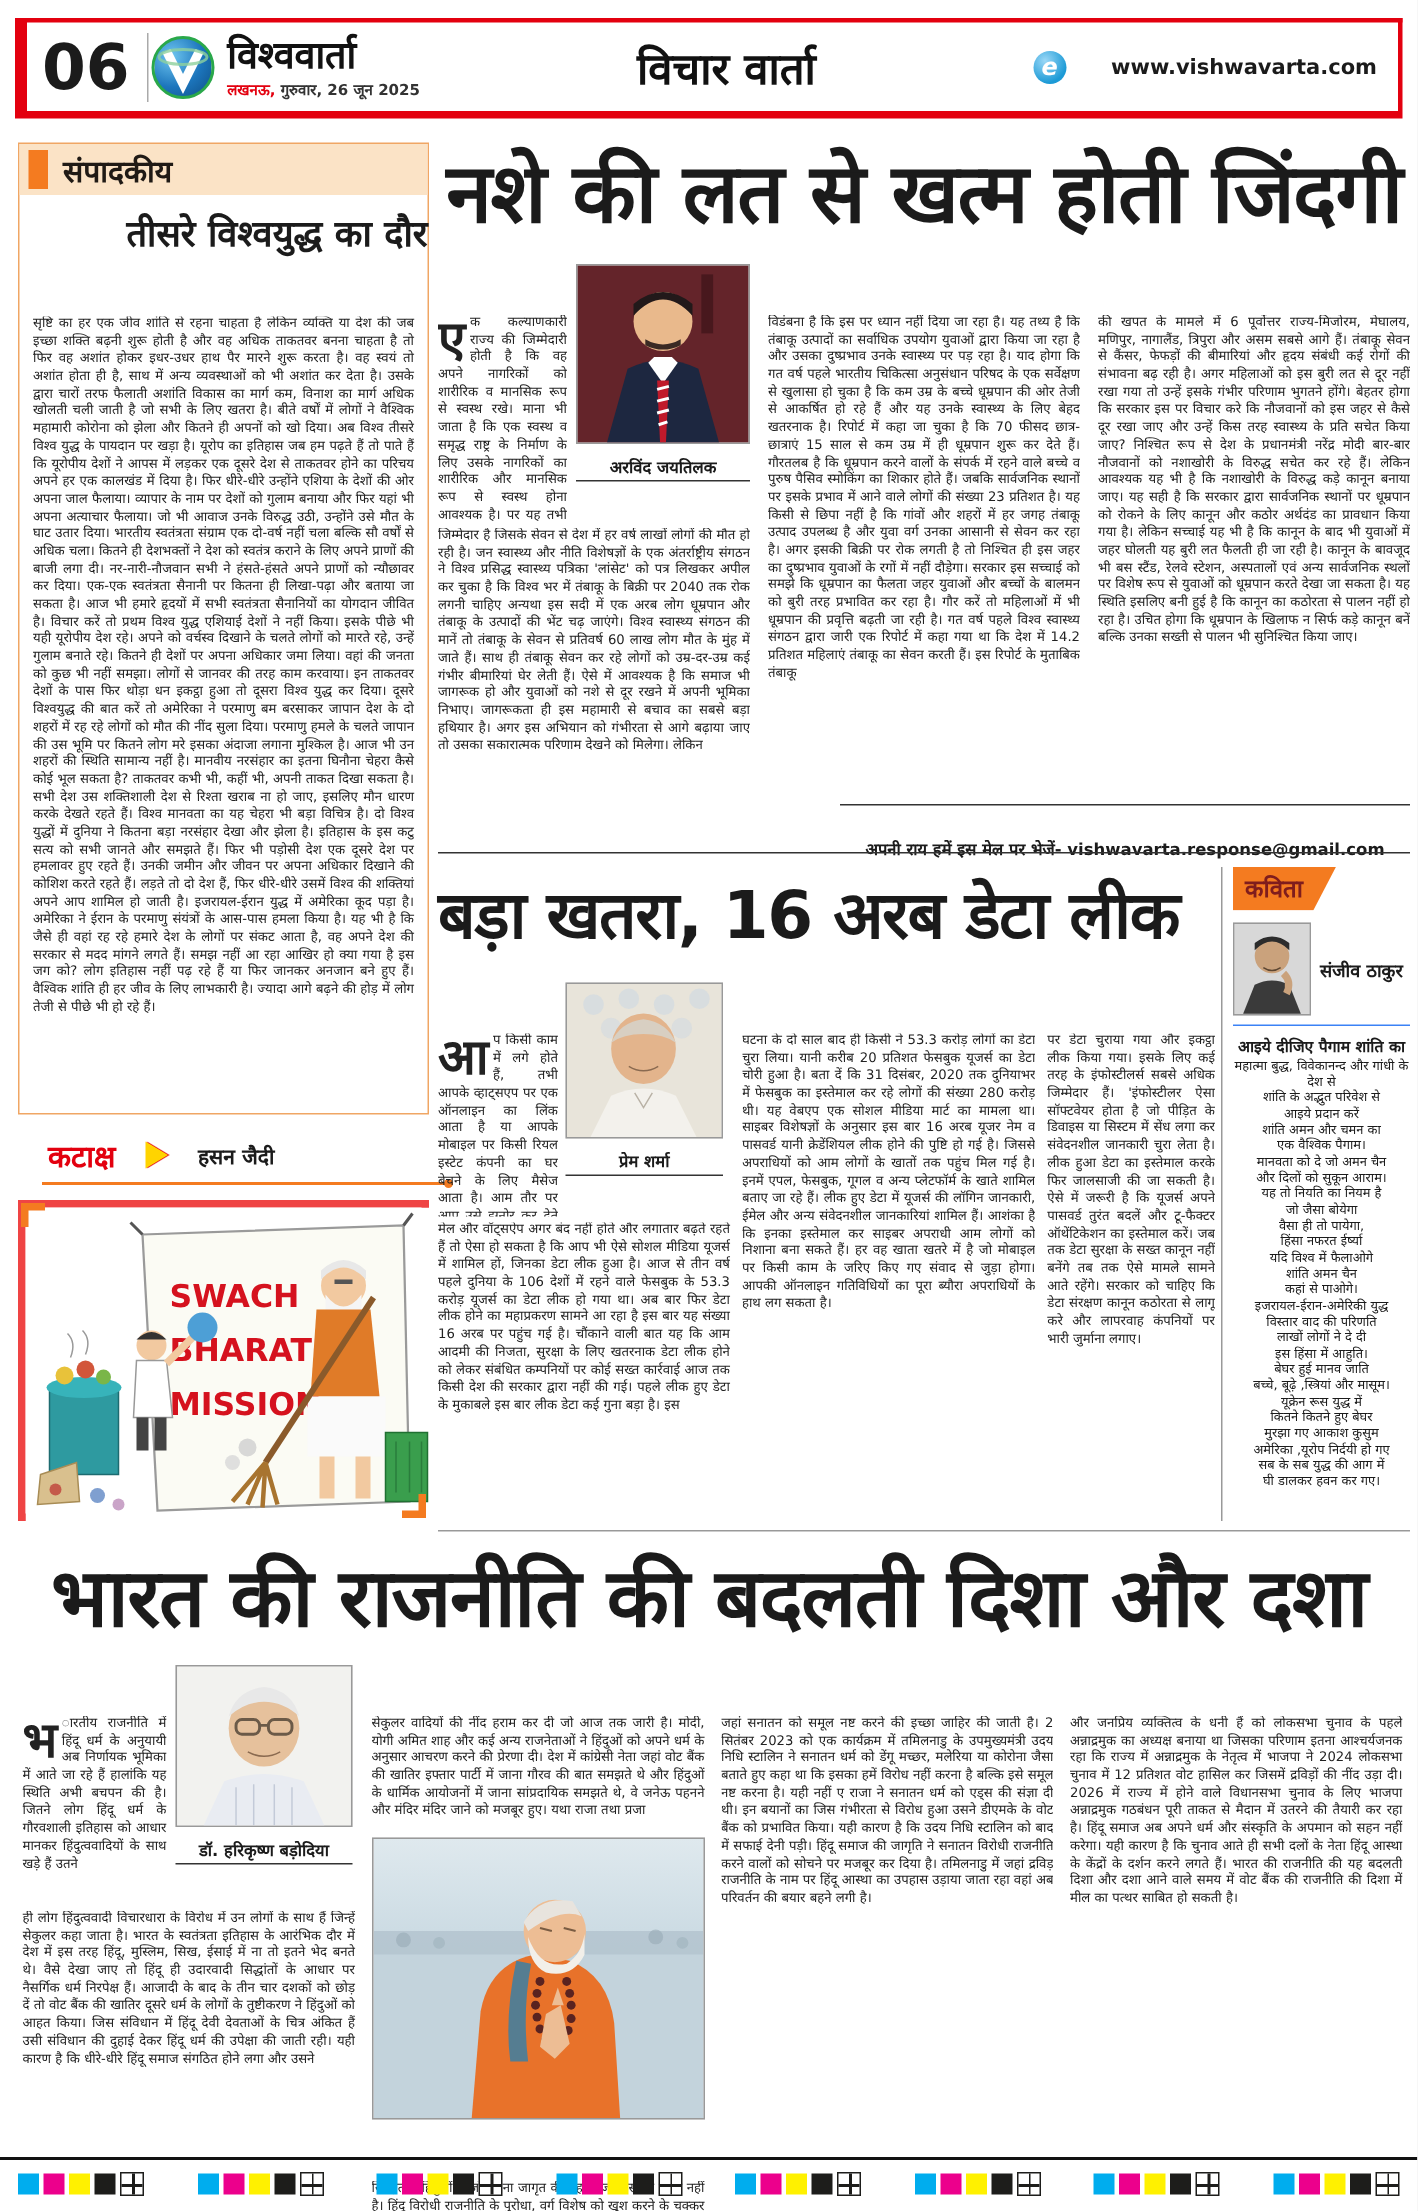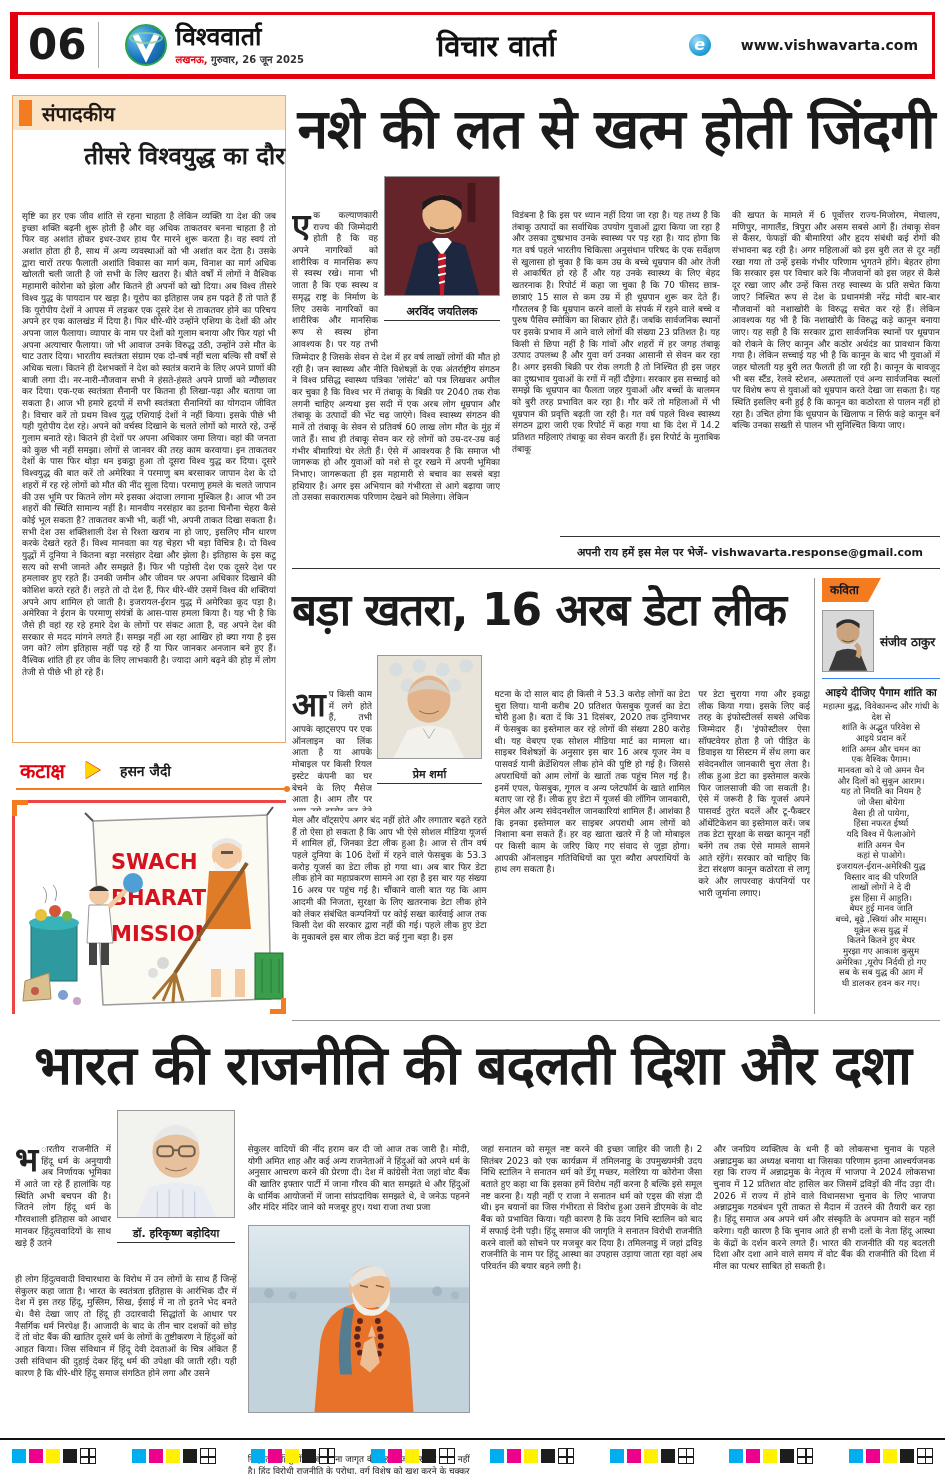--- a/index.html
+++ b/index.html
@@ -6,21 +6,21 @@
   body { background:#e9e9e9; font-family:"DejaVu Sans","Liberation Sans",sans-serif; }
   #page { position:relative; width:945px; height:1474px; background:#ffffff; margin:0 auto; overflow:hidden; color:#1b1b1b; }
 
   
   .masthead { position:absolute; left:10px; top:12px; width:925px; height:62px;
     border-top:3px solid #e3000f; border-right:3px solid #e3000f; border-left:8px solid #e3000f;
     display:flex; align-items:center; }
   .masthead-underline { position:absolute; left:10px; top:74px; width:925px; height:5px; background:#e3000f; }
   .pageno { font-size:42px; font-weight:700; padding:0 12px 0 10px; line-height:1; }
   .mast-div { width:1px; height:46px; background:#aaa; }
-  .logo-wrap { display:flex; align-items:center; gap:8px; padding-left:26px; }
+  .logo-wrap { display:flex; align-items:center; gap:8px; padding-left:2px; }
   .globe { width:42px; height:42px; border-radius:50%; background:radial-gradient(circle at 30% 30%, #6ec6f0 0%, #1c75bc 55%, #0f4f86 100%); position:relative; border:2px solid #2aa84a; }
   .globe svg { position:absolute; left:0; top:0; }
   .paper-name { font-size:25px; font-weight:800; color:#111; line-height:1; }
   .dateline { font-size:10px; font-weight:700; color:#333; margin-top:3px; }
   .dateline .city { color:#e3000f; }
   .section-title { flex:1; text-align:center; font-size:29px; font-weight:800; color:#111; }
   .site { display:flex; align-items:center; gap:6px; padding-right:14px; }
   .e-icon { width:22px; height:22px; border-radius:50%; background:radial-gradient(circle at 35% 30%, #9bd8f7, #1c9ad6 70%); color:#fff; font-style:italic; font-weight:800; font-size:16px; text-align:center; line-height:22px; }
   .site-url { font-size:14px; font-weight:800;margin-left:24px; }
 
@@ -32,56 +32,56 @@
 
   
   .editorial { position:absolute; left:12px; top:95px; width:274px; height:648px; border:1px solid #f0a664; background:#fff; }
   .ed-band { height:34px; background:#fbe3c6; display:flex; align-items:center; }
   .ed-band .sq { width:13px; height:26px; background:#f47b20; margin:0 10px 0 6px; }
   .ed-label { font-size:20px; font-weight:800; color:#201a15; }
   .ed-title { text-align:right; font-size:24px; font-weight:800; padding:8px 0 6px; }
   .ed-body { padding:0 9px; height:556px; }
 
   
-  .kataksh-head { position:absolute; left:16px; top:752px; width:274px; height:38px; display:flex; align-items:center; gap:20px; border-bottom:2px solid #f47b20; }
+  .kataksh-head { position:absolute; left:28px; top:752px; width:274px; height:38px; display:flex; align-items:center; gap:20px; border-bottom:2px solid #f47b20; }
   .kataksh-label { color:#e3000f; font-size:20px; font-weight:800; padding-left:4px; }
   .arrow-icon { width:0; height:0; border-top:9px solid transparent; border-bottom:9px solid transparent; border-left:15px solid #ffd400; filter:drop-shadow(1px 0 0 #e3000f); }
   .cartoonist { font-size:14px; font-weight:700; }
   .kataksh-dot { position:absolute; right:0; bottom:-4px; width:6px; height:6px; border-radius:50%; background:#f47b20; }
-  .cartoon-box { position:absolute; left:12px; top:800px; width:274px; height:214px; border:3px solid #ef4444;text-decoration:underline; }
+  .cartoon-box { position:absolute; left:12px; top:800px; width:274px; height:214px; border:5px solid #ef4444;text-decoration:underline; }
   .corner { position:absolute; width:16px; height:16px; }
   .corner.tl { left:-3px; top:-3px; border-left:5px solid #f47b20; border-top:5px solid #f47b20; }
   .corner.br { right:-3px; bottom:-3px; border-right:5px solid #f47b20; border-bottom:5px solid #f47b20; }
 
   
   .a1-headline { position:absolute; left:292px; top:96px; width:648px; height:72px; font-size:55px; font-weight:800; text-align:center; letter-spacing:-1px; line-height:1.2; }
   .a1-cols { position:absolute; left:292px; top:176px; width:648px; height:352px; display:flex; gap:12px; }
   .a1-colA { width:208px; }
   .a1-colA-top { display:flex; gap:6px; }
   .a1-colA-top .lead-txt { width:86px; }
   .a1-photo { width:116px; }
   .a1-colB, .a1-colC { width:208px; }
-  .feedback { position:absolute; left:560px; top:536px; width:380px; border-top:1px solid #333; padding-top:7px; font-size:11px; font-weight:700; text-align:center; }
+  .feedback { position:absolute; left:560px; top:536px; width:380px; border-top:1px solid #333; padding-top:21px; font-size:11px; font-weight:700; text-align:center; }
   .a1-bottomline { position:absolute; left:292px; top:568px; width:648px; height:1px; background:#333; }
 
   
   .a2-headline { position:absolute; left:292px; top:578px; width:520px; height:66px; font-size:44px; font-weight:800; text-align:left; letter-spacing:-1px; }
   .a2-cols { position:absolute; left:292px; top:655px; width:518px; height:358px; display:flex; gap:8px; }
   .a2-col1 { width:195px; }
   .a2-col1-top { display:flex; gap:5px; }
   .a2-col1-top .lead-txt { width:80px; }
   .a2-photo { width:105px; }
   .a2-col2 { width:196px; }
   .a2-col3 { width:112px; }
   .v-divider { position:absolute; left:814px; top:578px; width:1px; height:436px; background:#999; }
   .h-divider-2 { position:absolute; left:292px; top:1020px; width:648px; height:1px; background:#999; }
 
   
   .poem { position:absolute; left:822px; top:578px; width:118px; height:436px; overflow:hidden; }
-  .poem-label { display:inline-block; background:#f47b20; color:#0f172a; font-size:12px; font-weight:800; padding:3px 22px 4px 8px; clip-path:polygon(0 0,100% 0,78% 100%,0 100%); }
+  .poem-label { display:inline-block; background:#f47b20; color:#7f1d1d; font-size:16px; font-weight:800; padding:3px 22px 4px 8px; clip-path:polygon(0 0,100% 0,78% 100%,0 100%); }
   .poem-author-row { display:flex; align-items:center; gap:6px; margin-top:8px; border-bottom:1px solid #3b82f6; padding-bottom:6px; }
   .poet-name { font-size:12px; font-weight:800; }
   .poem-title { font-size:10.5px; font-weight:800; text-align:center; margin-top:6px; }
   .poem-lines { font-size:8.6px; line-height:1.24; text-align:center; white-space:pre-line; margin-top:2px; font-weight:500; }
 
   
   .a3-headline { position:absolute; left:15px; top:1026px; width:915px; height:76px; font-size:54px; font-weight:800; text-align:center; letter-spacing:-1px; }
   .a3-cols { position:absolute; left:15px; top:1110px; width:920px; height:324px; display:flex; gap:11px; }
   .a3-col { width:222px; }
   .a3-col1-top { display:flex; gap:6px; }

